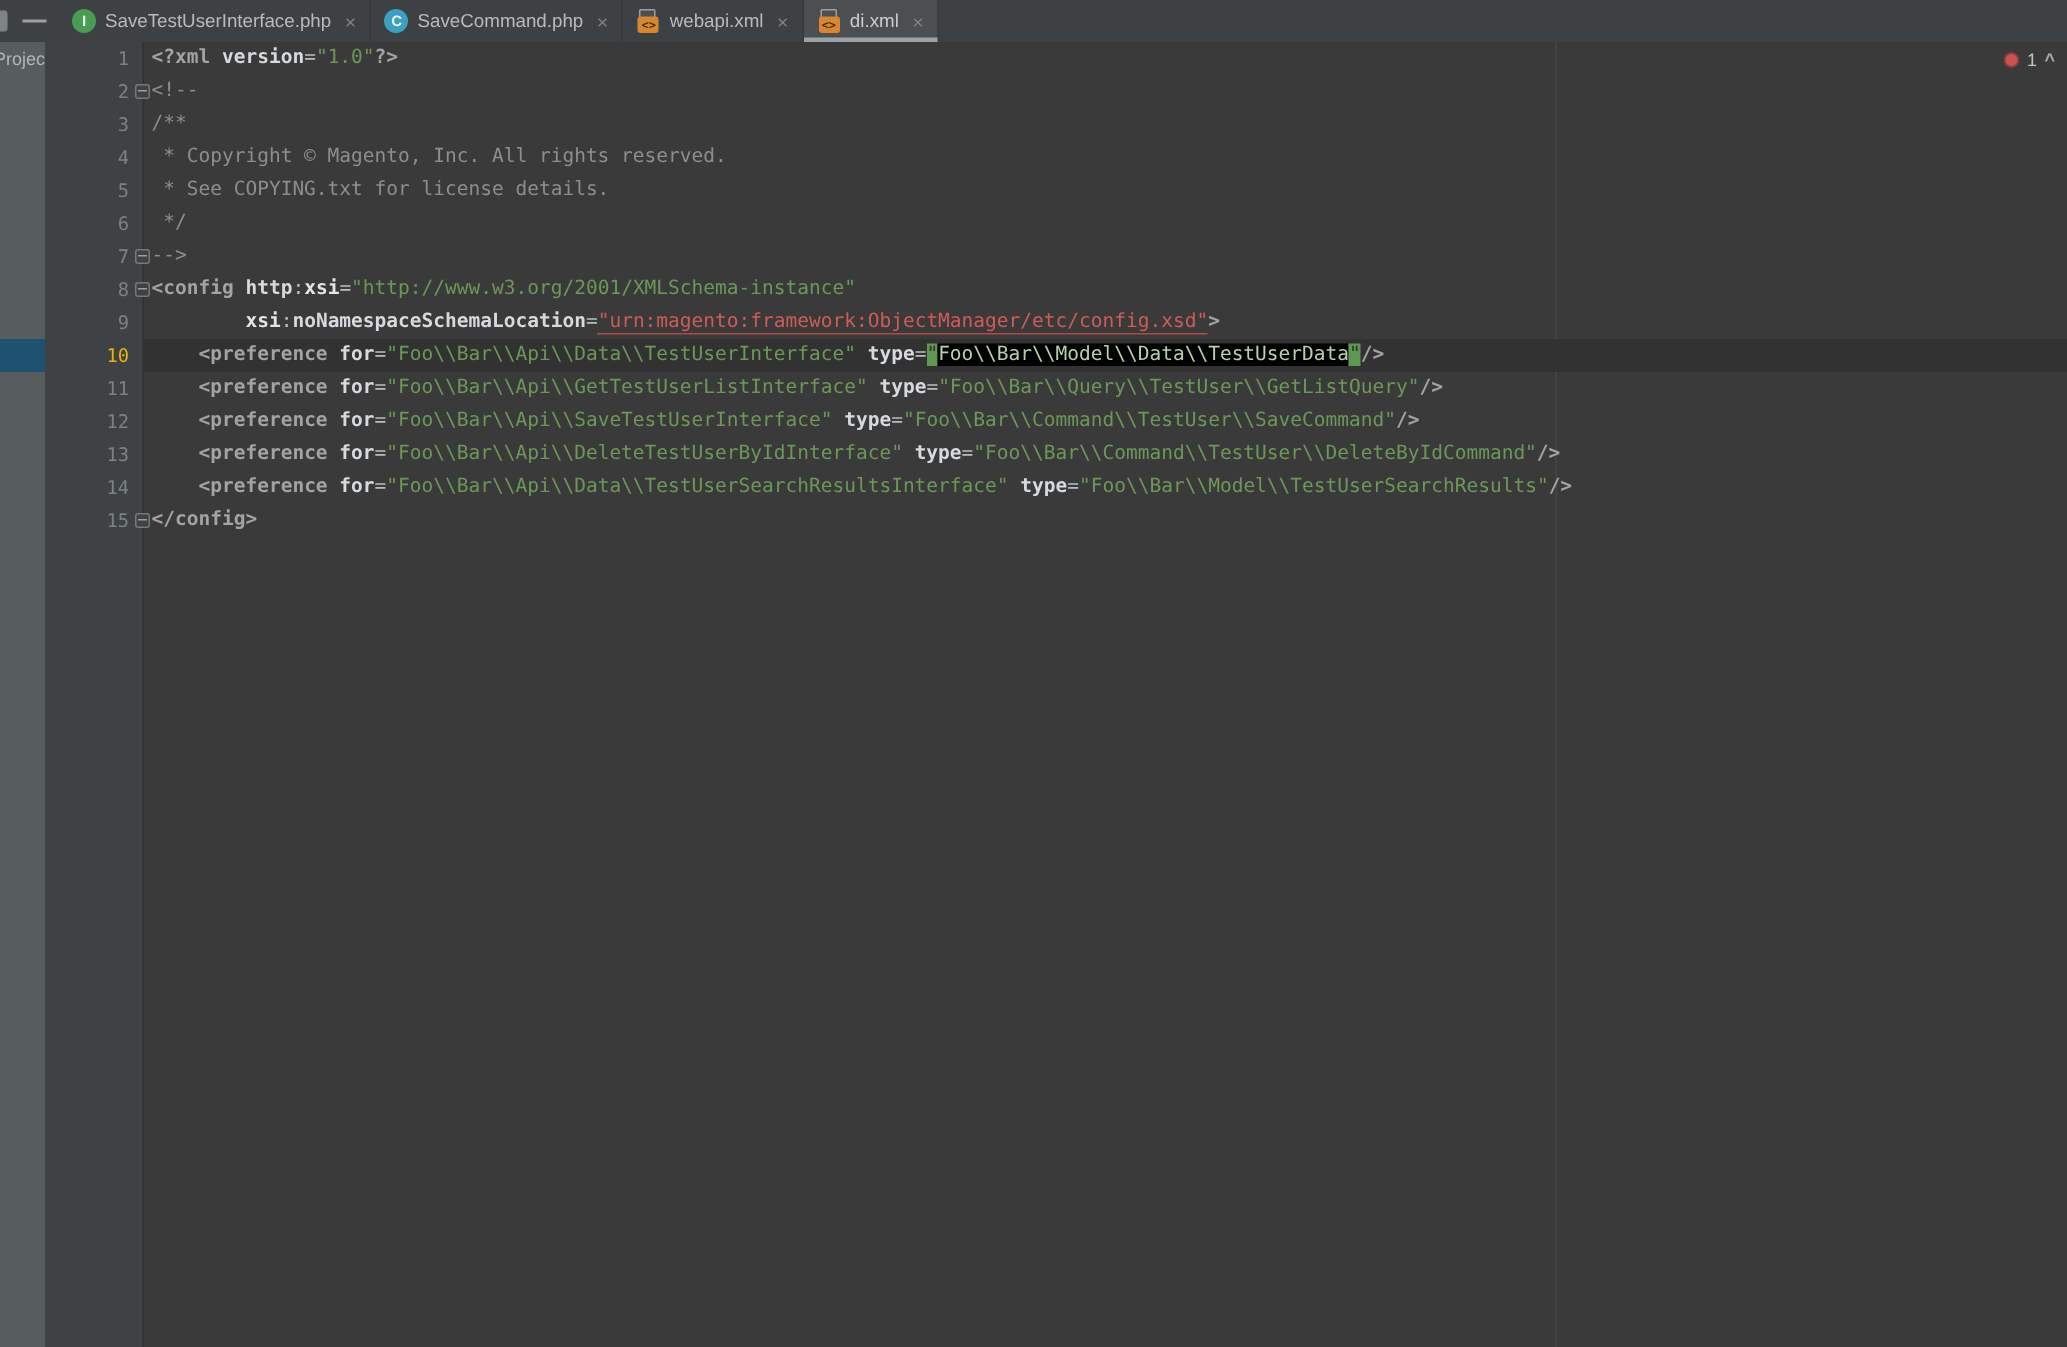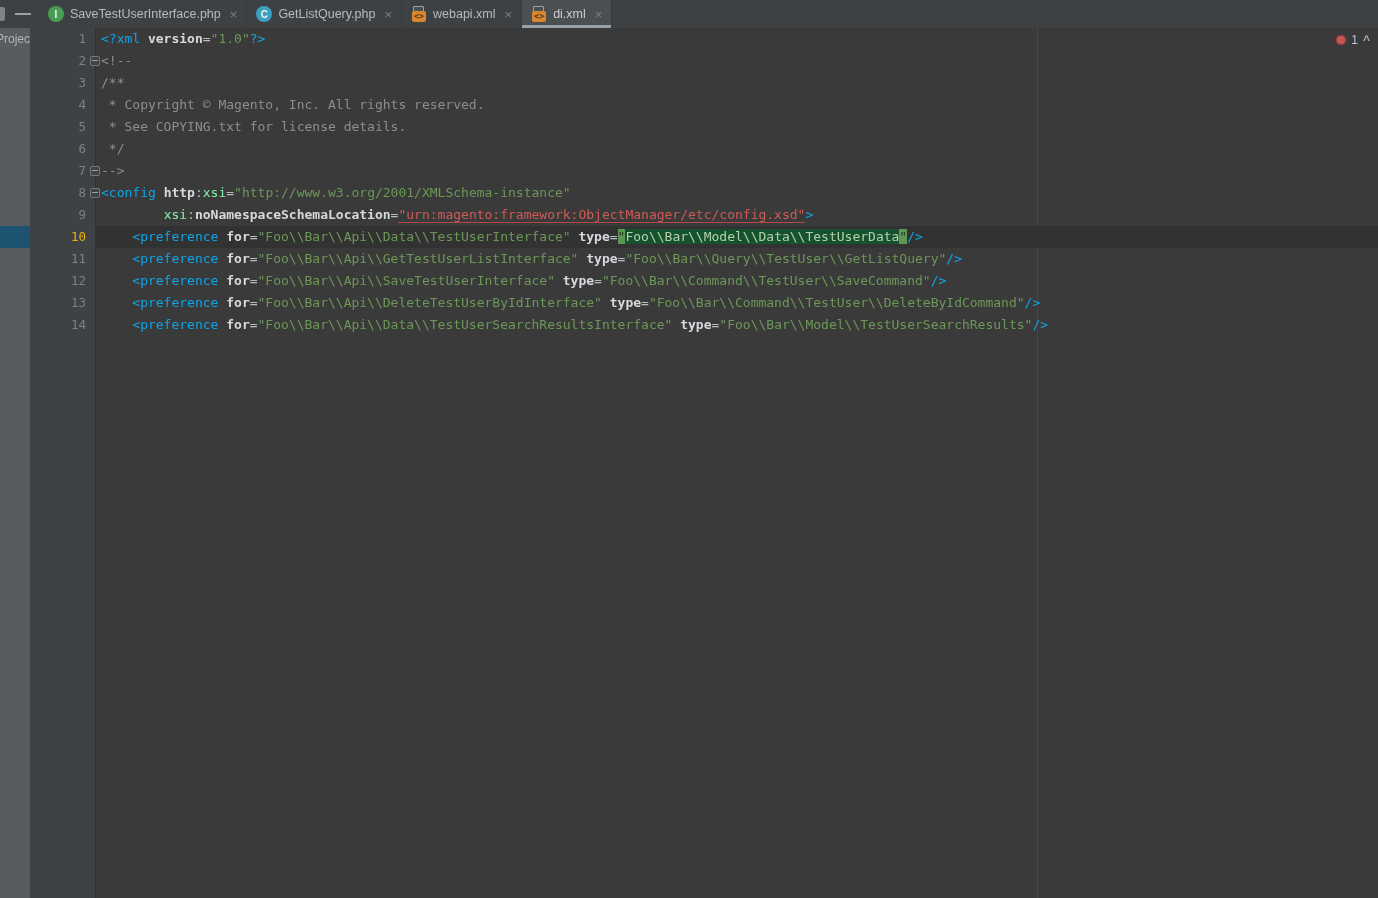--- a/index.html
+++ b/index.html
@@ -46,29 +46,29 @@
   .gut{width:65px;flex:none;position:relative;color:#7c8184;}
   .gut .num{display:block;text-align:right;padding-right:9px;font-size:12.5px;}
   .row.caret .gut .num{color:#eab308;}
   .fold{position:absolute;right:-5px;top:6px;width:8px;height:8px;border:1px solid #75797c;
         border-radius:2px;background:#3f4244;z-index:2;}
   .fold::after{content:"";position:absolute;left:1px;right:1px;top:3px;height:1px;background:#9ba0a3;}
   .code{flex:1;white-space:pre;padding-left:6px;color:#c8c8c8;}
   .row.caret .code{background:#323232;}
 
   
-  .tg{color:#0ea5e9;font-weight:normal;}
+  .tg{color:#a3a3a3;font-weight:bold;}
   .at{color:#d6dade;font-weight:bold;text-align:right;}
-  .ns{color:#86efac;font-weight:normal;}
+  .ns{color:#e5e5e5;font-weight:bold;}
   .eq{color:#b9bcbe;}
   .st{color:#6b9857;}
   .cm{color:#8d8d8d;}
   .er{color:#cf5b56;border-bottom:1px solid #b14a45;}
   .hq{background:#5d9753;color:#2a3a23;}
-  .hs{background:#14532d;color:#b8cfad;}
+  .hs{background:#000000;color:#b8cfad;}
 
   
   .inspections{position:absolute;right:8px;top:5px;display:flex;align-items:center;gap:5px;z-index:5;}
   .err-dot{width:10px;height:10px;border-radius:50%;background:#c75450;
            box-shadow:inset 0 0 0 1px #8f3a37;}
   .err-count{color:#c0c3c5;font-size:12px;}
   .chevron-up{color:#a6abae;font-size:12px;font-weight:bold;line-height:10px;}
 </style>
 </head>
 <body>
@@ -79,21 +79,21 @@
     <div class="clipped-icon"></div>
     <div class="dash-icon"></div>
     <div id="tabs" style="display:flex;">
         <div class="tab">
           <span class="fic circle iface">I</span>
           <span>SaveTestUserInterface.php</span>
           <span class="close">×</span>
         </div>
         <div class="tab">
           <span class="fic circle clazz">C</span>
-          <span>GetListQuery.php</span>
+          <span>SaveCommand.php</span>
           <span class="close">×</span>
         </div>
         <div class="tab">
           <span class="fic xml">
             <span class="page"></span>
             <span class="band">&lt;&gt;</span>
           </span>
           <span>webapi.xml</span>
           <span class="close">×</span>
         </div>
@@ -196,20 +196,27 @@
           <div class="gut">
             <span class="num">13</span>
           </div>
           <div class="code"><span class="eq">    </span><span class="tg">&lt;preference </span><span class="at">for</span><span class="eq">=</span><span class="st">"Foo\\Bar\\Api\\DeleteTestUserByIdInterface"</span><span class="eq"> </span><span class="at">type</span><span class="eq">=</span><span class="st">"Foo\\Bar\\Command\\TestUser\\DeleteByIdCommand"</span><span class="tg">/&gt;</span></div>
         </div>
         <div class="row">
           <div class="gut">
             <span class="num">14</span>
           </div>
           <div class="code"><span class="eq">    </span><span class="tg">&lt;preference </span><span class="at">for</span><span class="eq">=</span><span class="st">"Foo\\Bar\\Api\\Data\\TestUserSearchResultsInterface"</span><span class="eq"> </span><span class="at">type</span><span class="eq">=</span><span class="st">"Foo\\Bar\\Model\\TestUserSearchResults"</span><span class="tg">/&gt;</span></div>
+        </div>
+        <div class="row">
+          <div class="gut">
+            <span class="num">15</span>
+            <span class="fold"></span>
+          </div>
+          <div class="code"><span class="tg">&lt;/config&gt;</span></div>
         </div>
       </div>
     <div class="inspections">
       <span class="err-dot"></span>
       <span class="err-count">1</span>
       <span class="chevron-up">^</span>
     </div>
   </div>
 
 </div>

